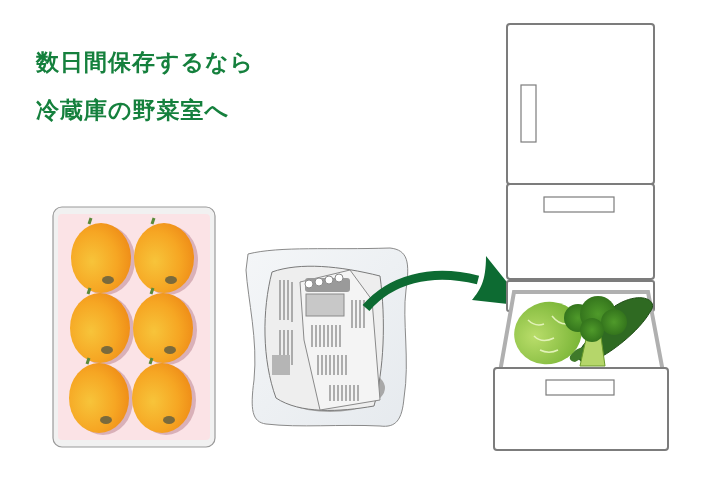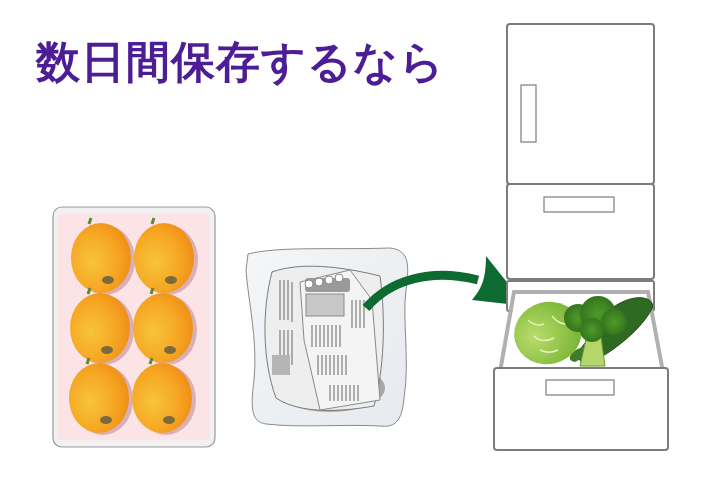--- a/index.html
+++ b/index.html
@@ -1,29 +1,30 @@
 <!DOCTYPE html>
 <html><head>
   <meta charset="utf-8">
   <style>
     html, body { margin: 0; padding: 0; background: #ffffff; }
     body { width: 720px; height: 480px; position: relative; overflow: hidden; font-family: "DejaVu Sans", sans-serif; }
     .headline {
       position: absolute; left: 36px; top: 38px;
-      color: #4c1d95; font-weight: bold; font-size: 44px; line-height: 48px;
+      color: #15803d; font-weight: bold; font-size: 23px; line-height: 48px;
       letter-spacing: 1px;
     }
     .headline div { white-space: nowrap; }
     svg.scene { position: absolute; left: 0; top: 0; }
   </style>
 </head>
 <body>
 
 <div class="headline">
   <div>数日間保存するなら</div>
+  <div>冷蔵庫の野菜室へ</div>
 </div>
 
 <svg class="scene" width="720" height="480" viewBox="0 0 720 480" xmlns="http://www.w3.org/2000/svg">
   <defs>
     <radialGradient id="fruitGrad" cx="0.35" cy="0.55" r="0.7">
       <stop offset="0" stop-color="#f7c43a"></stop>
       <stop offset="0.6" stop-color="#f6a623"></stop>
       <stop offset="1" stop-color="#ee8a16"></stop>
     </radialGradient>
     <radialGradient id="cabbageGrad" cx="0.3" cy="0.5" r="0.8">

